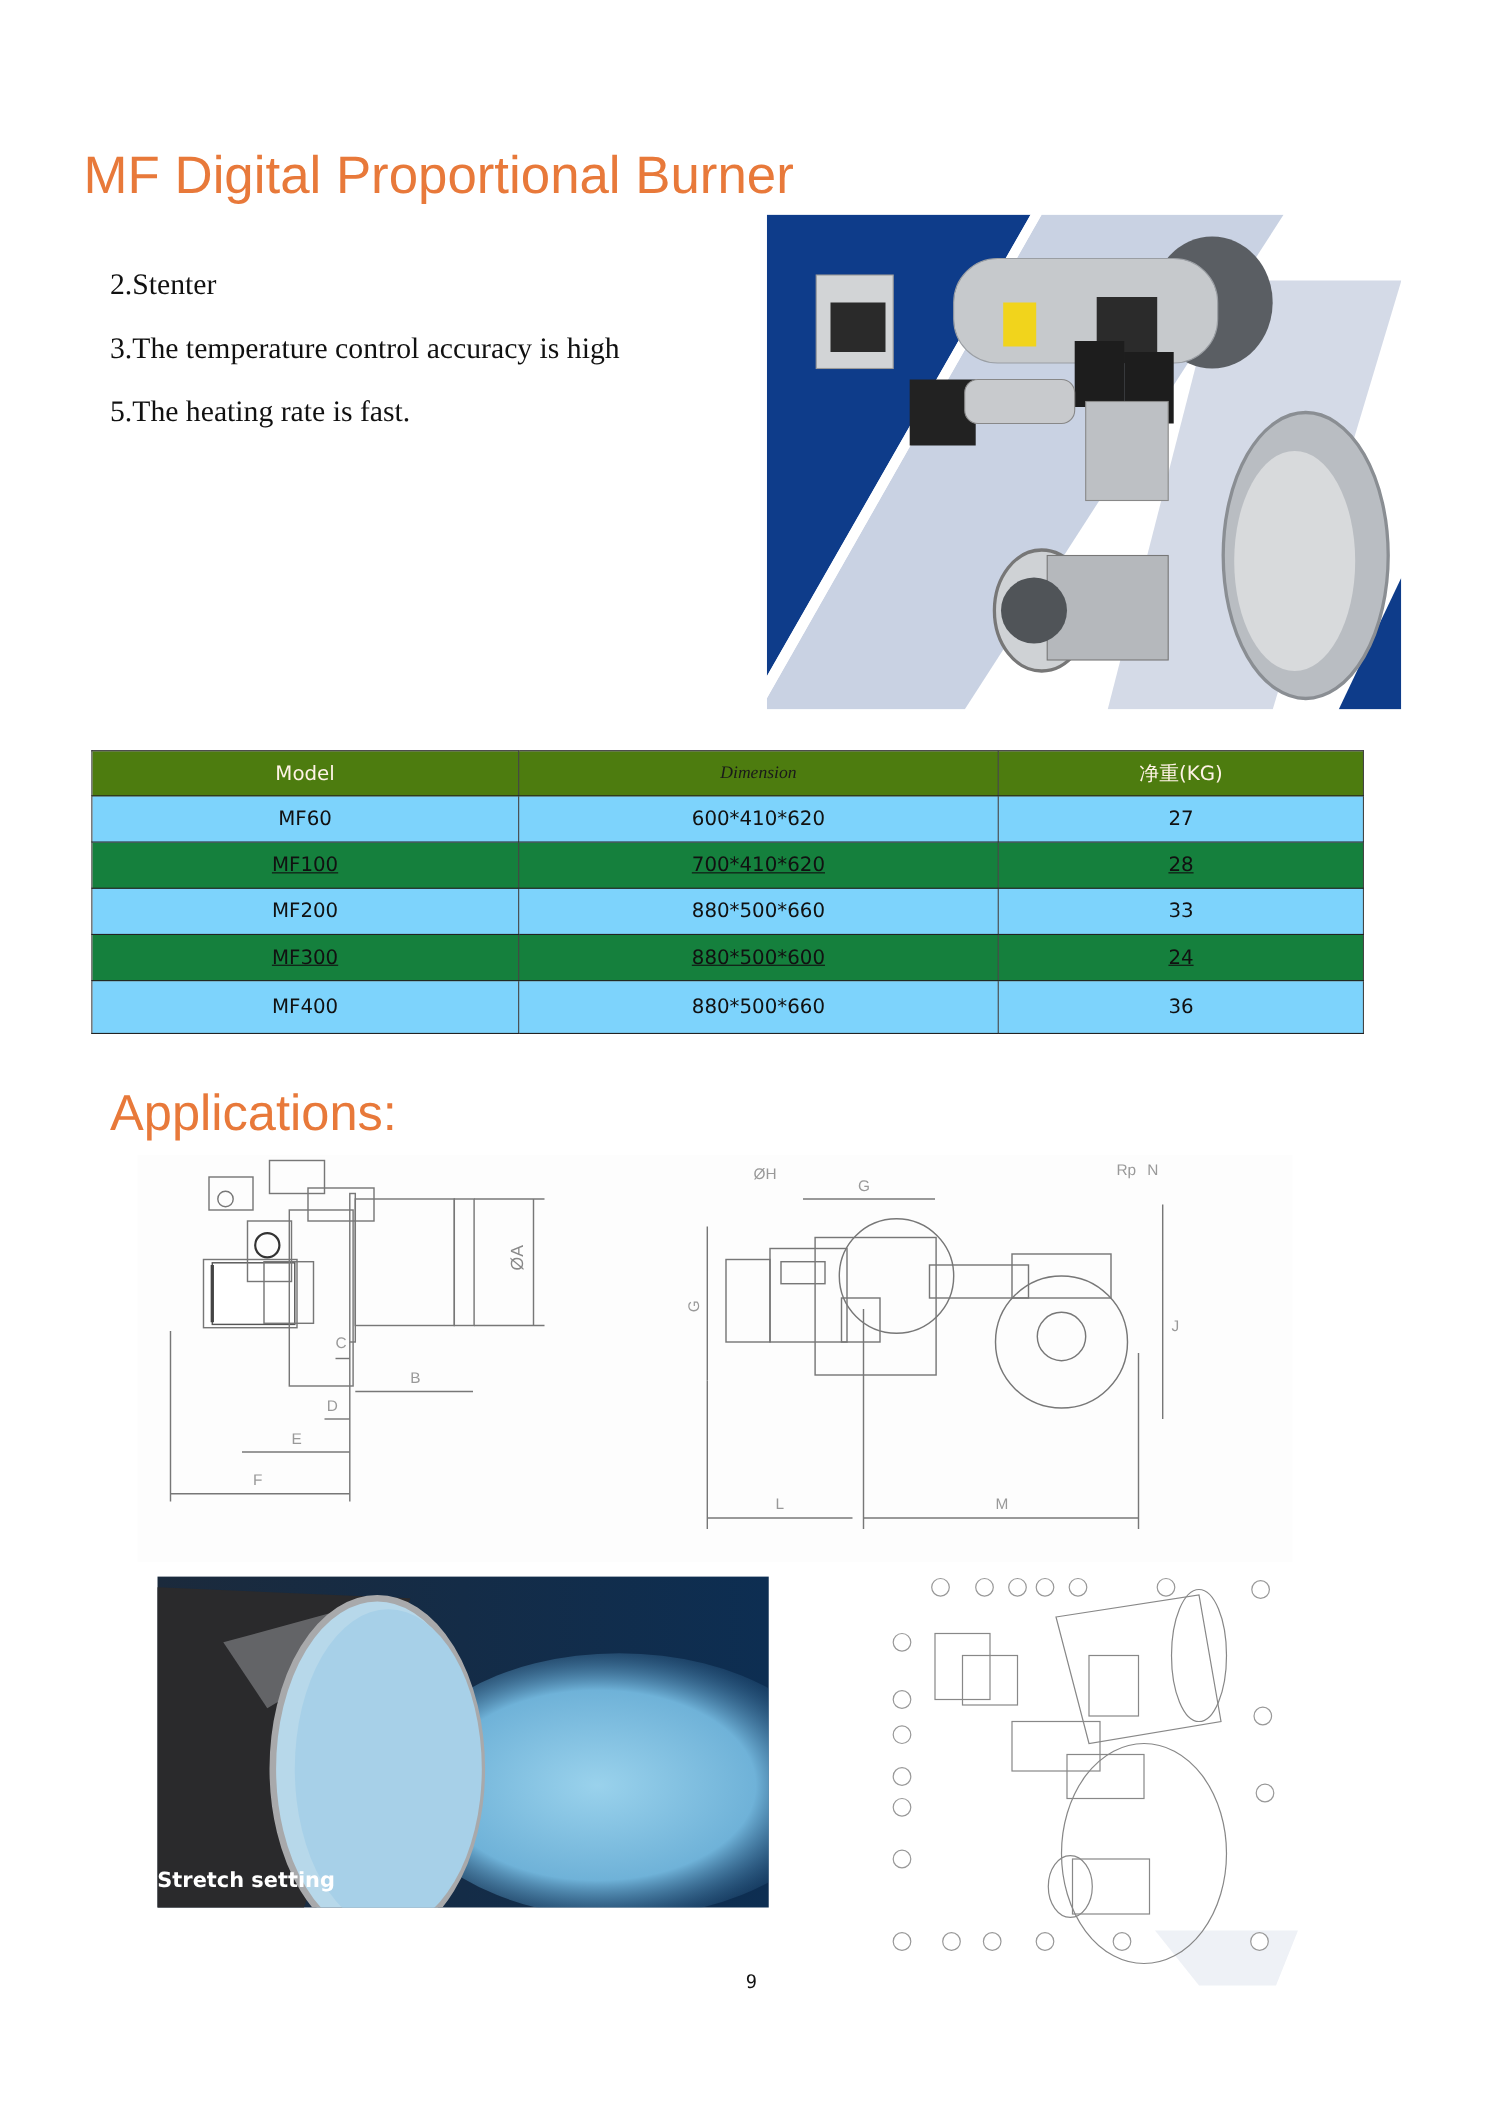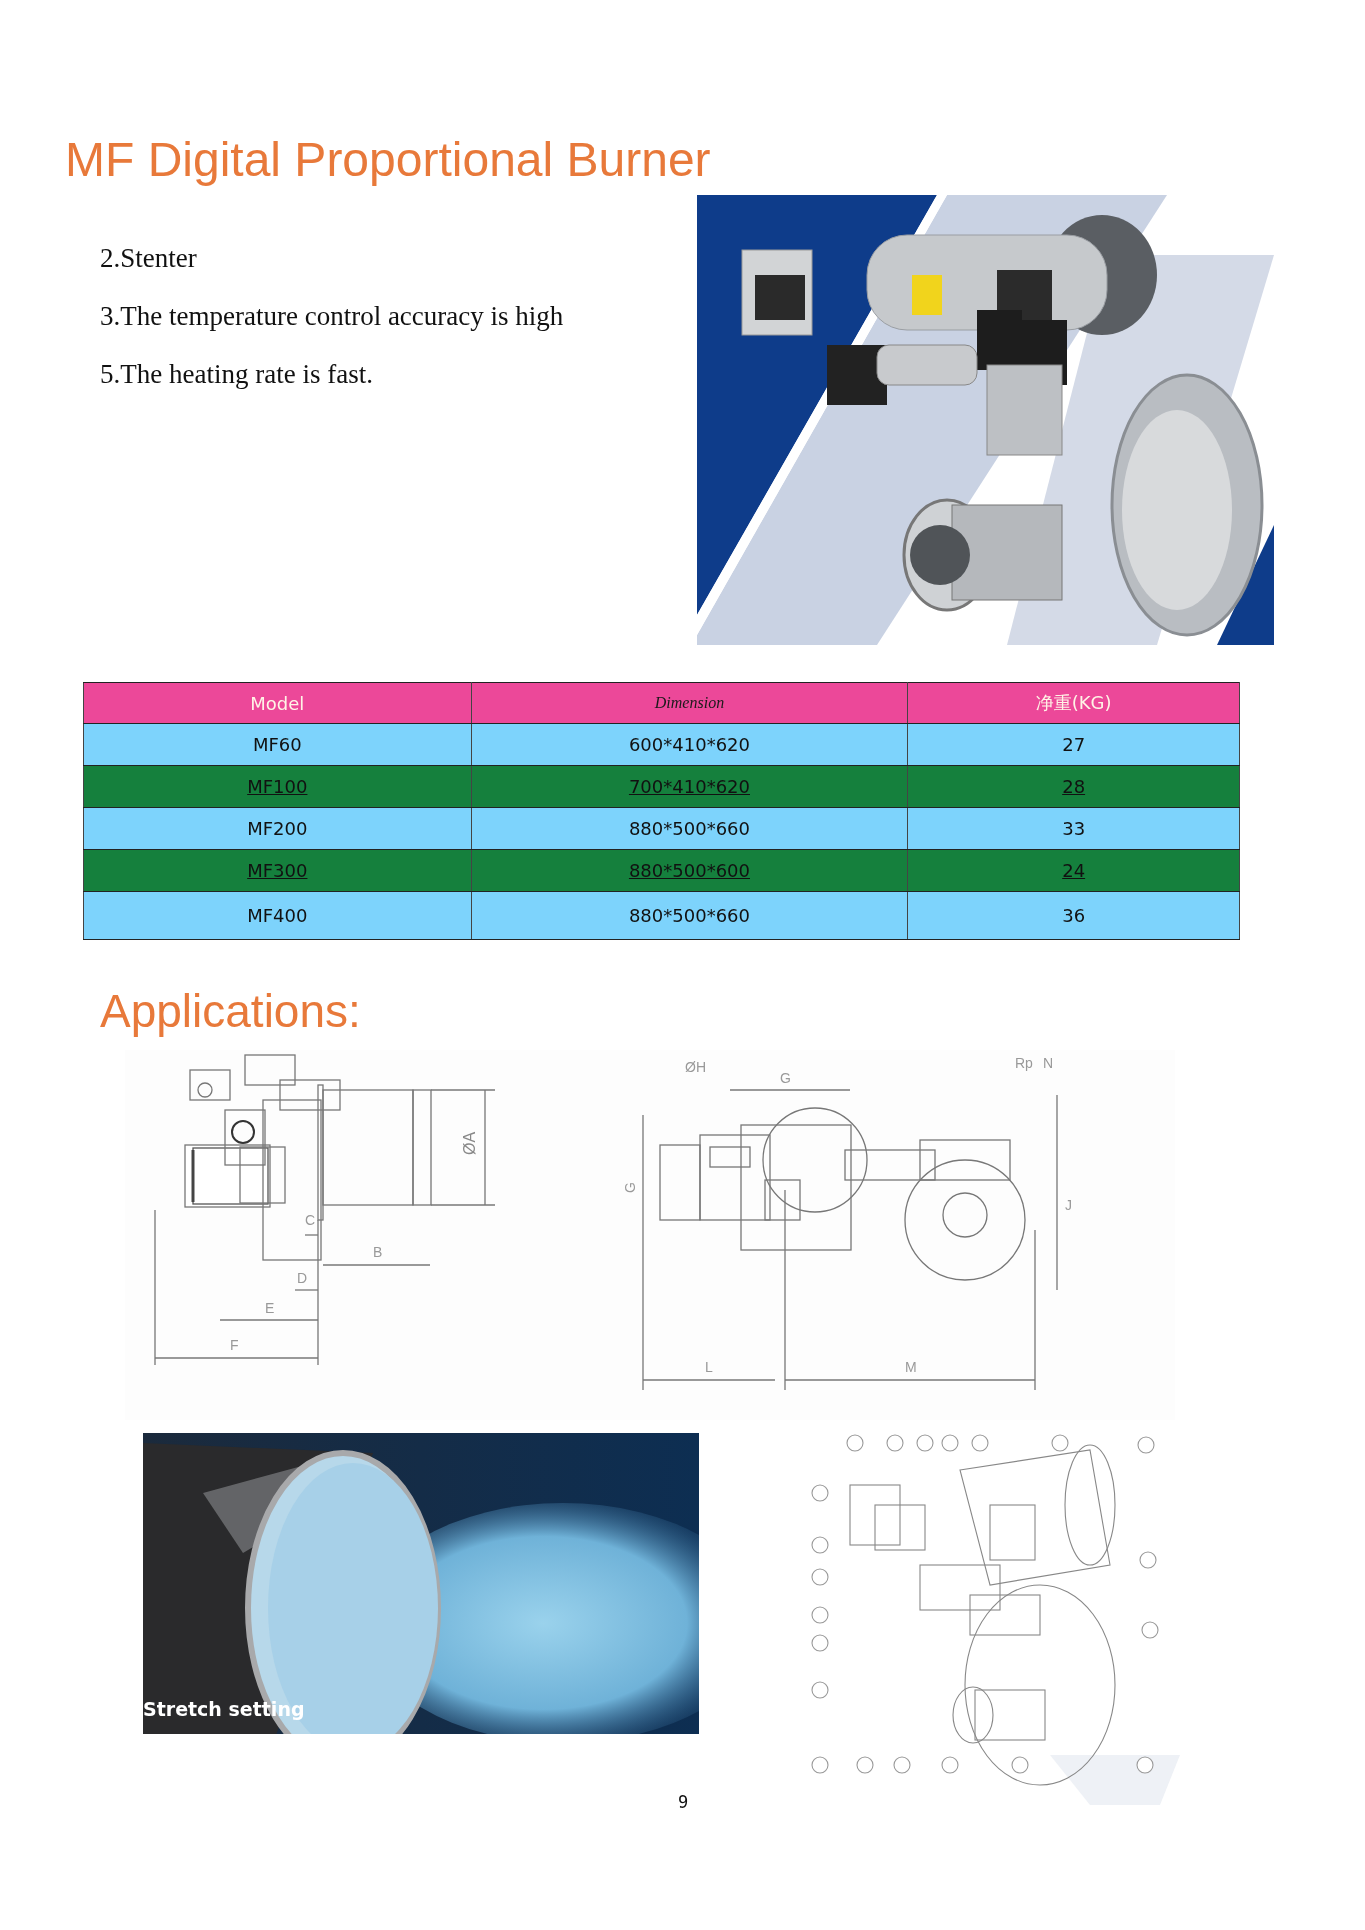--- a/index.html
+++ b/index.html
@@ -1,24 +1,24 @@
 <!DOCTYPE html>
 <html><head>
 <meta charset="utf-8">
 <style>
   html, body { margin:0; padding:0; background:#ffffff; }
   body { width:1365px; height:1930px; position:relative; overflow:hidden; font-family:"Liberation Sans", sans-serif; }
   .abs { position:absolute; }
-  .title { left:65px; top:136px; font-size:48px; color:#E8793A; font-family:"Liberation Sans", sans-serif; white-space:nowrap; line-height:1; }
+  .title { left:76px; top:136px; font-size:48px; color:#E8793A; font-family:"Liberation Sans", sans-serif; white-space:nowrap; line-height:1; }
   .features { left:100px; top:238px; margin:0; padding:0; list-style:none; font-family:"Liberation Serif", serif; font-size:27px; color:#111; }
   .features li { height:58px; line-height:40px; white-space:nowrap; }
   .photo { left:697px; top:195px; width:577px; height:450px; overflow:hidden; background:#ffffff; }
   table.spec { left:83px; top:682px; width:1157px; border-collapse:collapse; font-family:"DejaVu Sans", sans-serif; }
   table.spec td, table.spec th { border-top:1px solid #222; border-bottom:1px solid #222; border-left:1px solid #444; border-right:1px solid #444; text-align:center; font-size:18px; font-weight:normal; padding:0; }
-  table.spec th { background:#ec4899; color:#FFF3E6; height:40px; }
+  table.spec th { background:#4d7c0f; color:#FFF3E6; height:40px; }
   table.spec th.dim { color:#1a1a1a; font-family:"Liberation Serif", serif; font-size:16px;font-style:italic; }
   table.spec tr.odd td { background:#7dd3fc; }
   table.spec tr.even td { background:#15803d;text-decoration:underline; }
   table.spec td { height:41px; color:#111; }
   table.spec tr.last td { height:47px; }
   .apps { left:100px; top:988px; font-size:46px; color:#E8793A; line-height:1; white-space:nowrap; }
   .drawing { left:125px; top:1050px; width:1050px; height:370px; background:#fdfdfd; }
   .flame { left:123px; top:1433px; width:556px; height:301px; overflow:hidden;padding-left:20px; }
   .flame-caption { position:absolute; left:20px; bottom:14px; color:#fff; font-family:"DejaVu Sans", sans-serif; font-weight:bold; font-size:19px; }
   .exploded { left:790px; top:1425px; width:400px; height:390px; }

